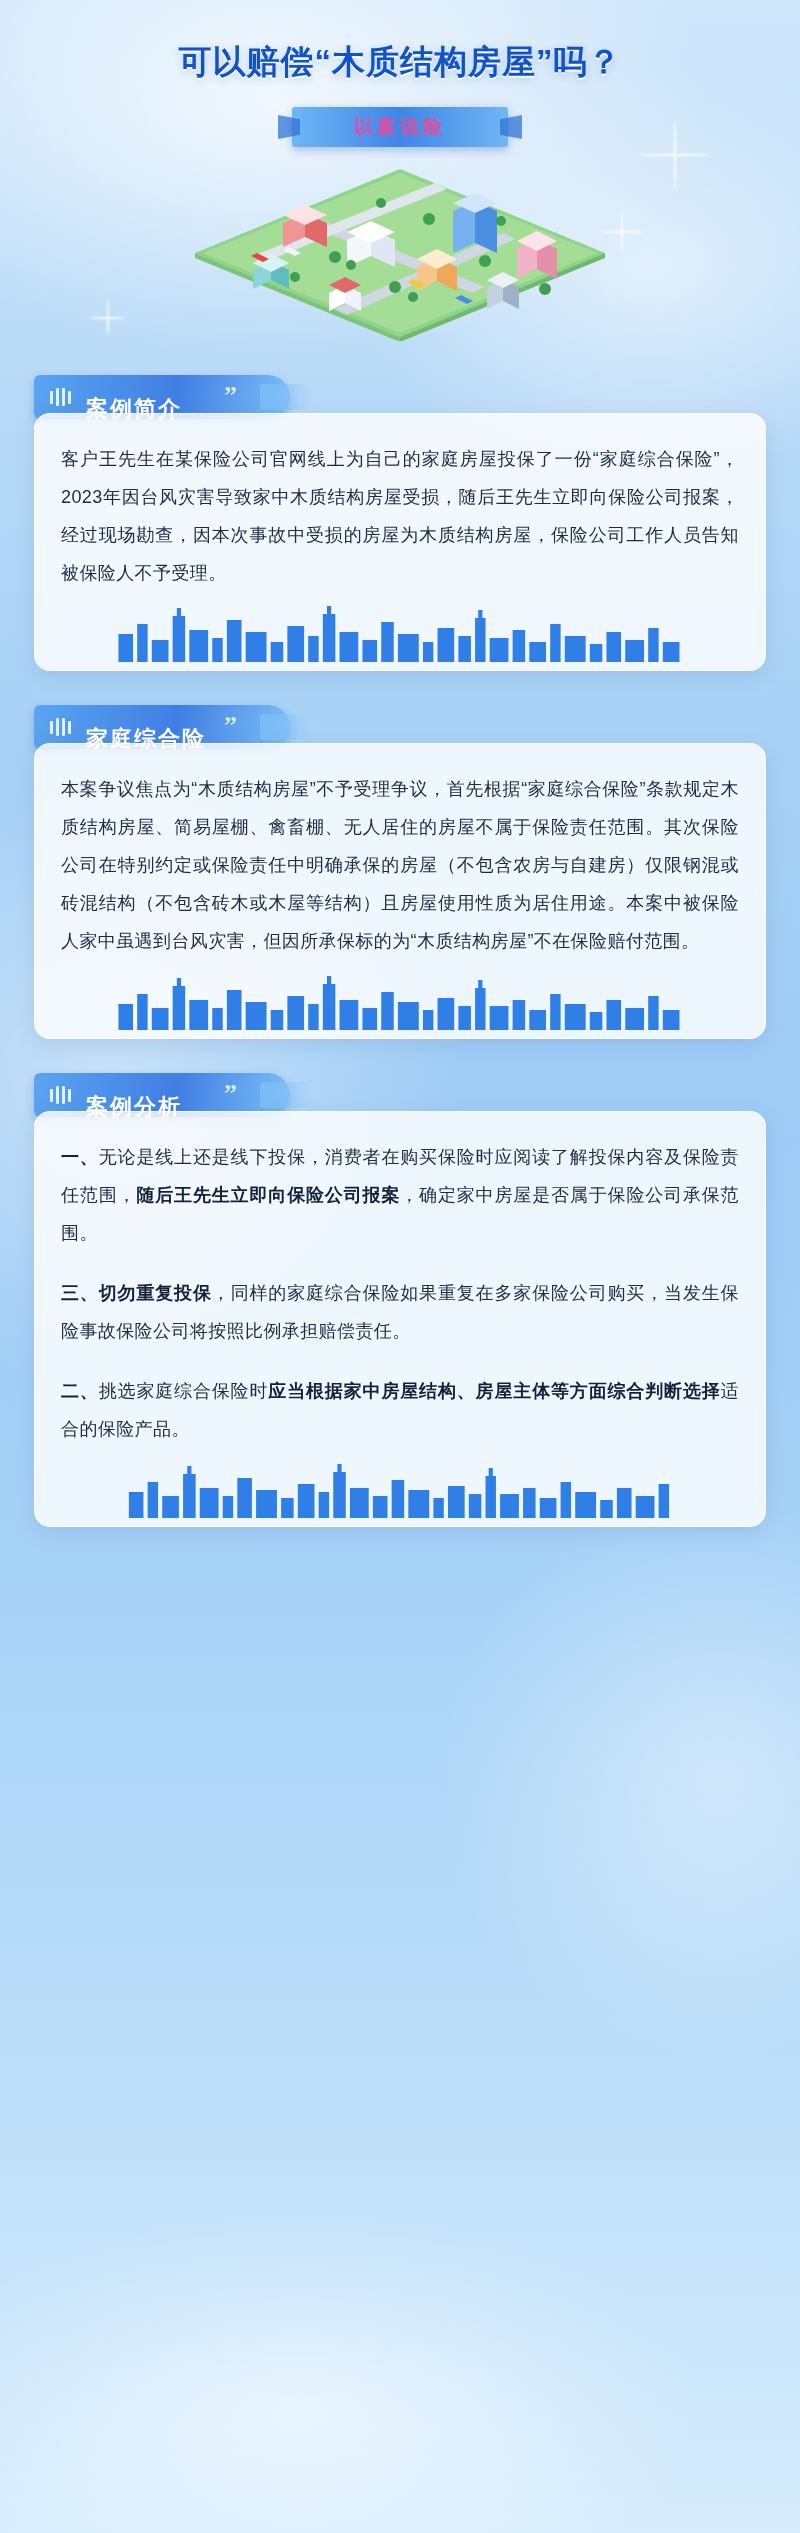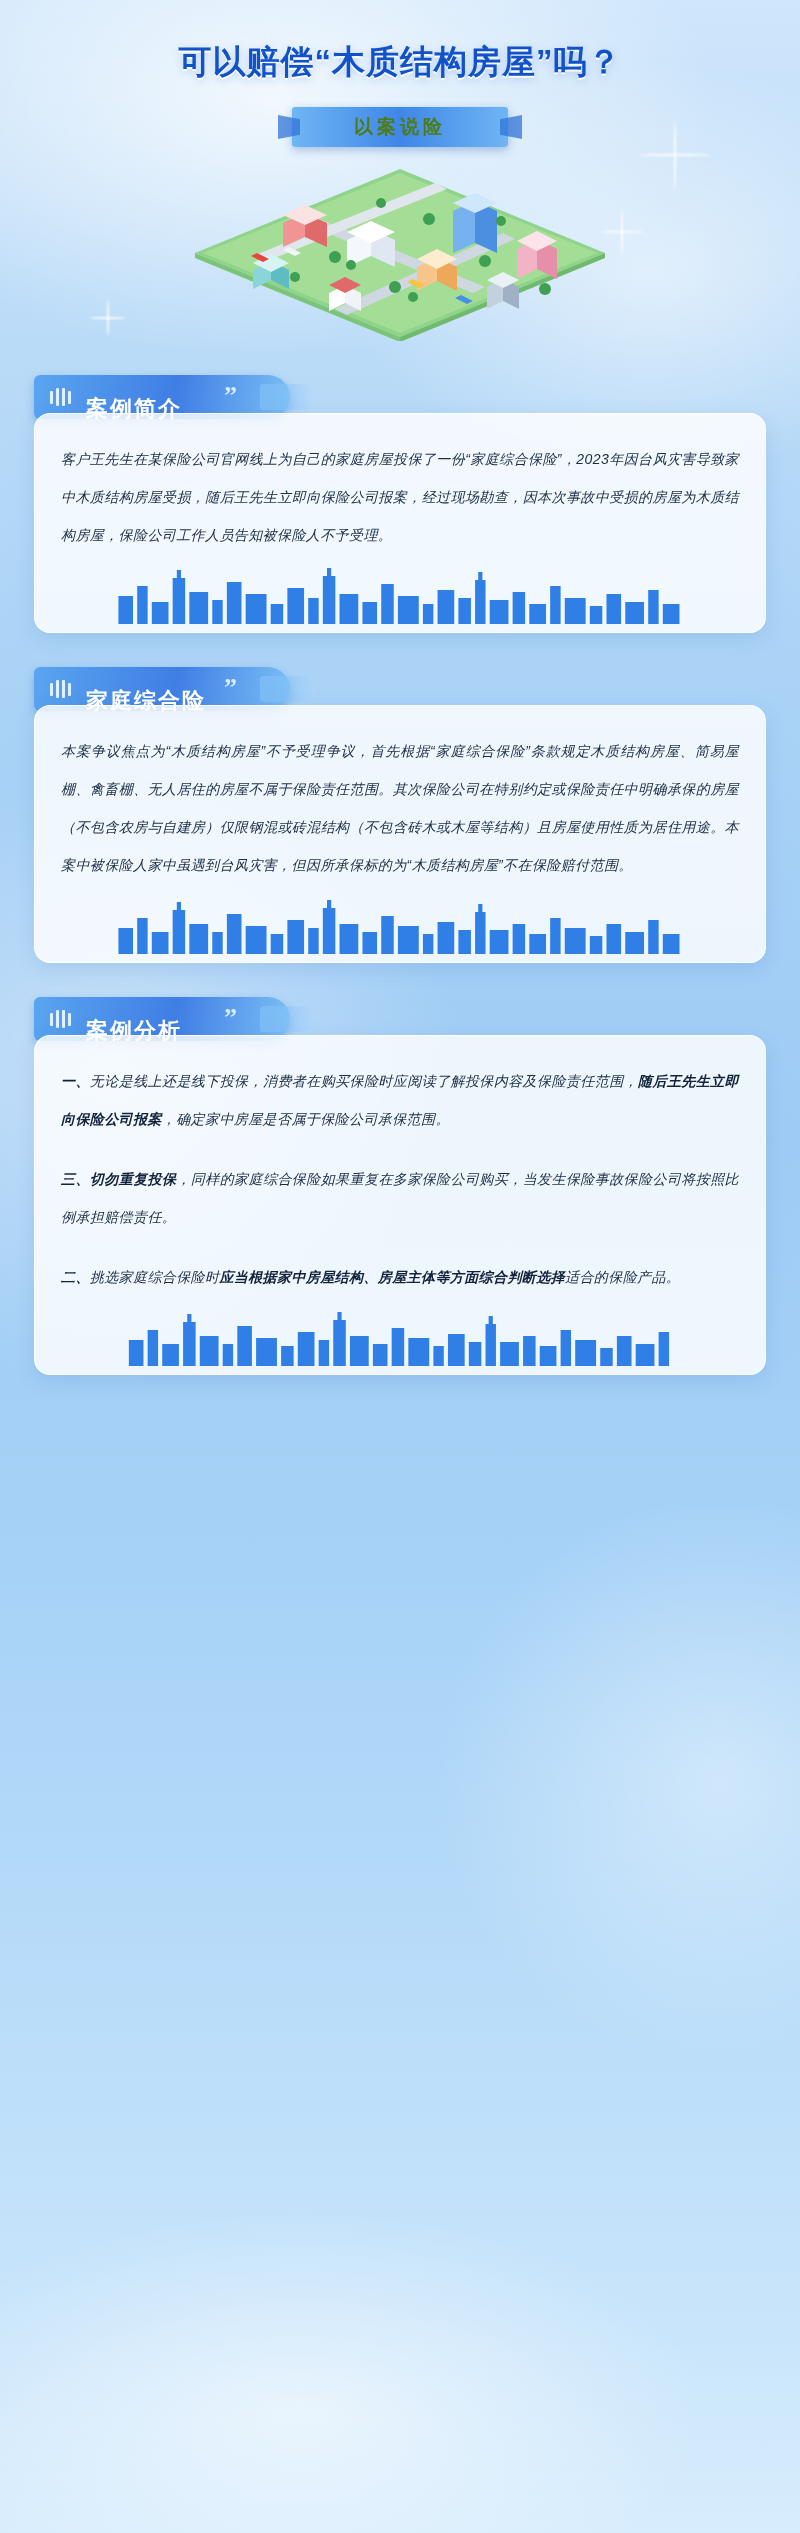--- a/index.html
+++ b/index.html
@@ -64,21 +64,21 @@
   }
   .subtitle-wrap .ribbon::before,
   .subtitle-wrap .ribbon::after {
     content: ""; position: absolute; top: 8px; width: 22px; height: 24px;
     background: #2f74d8; opacity: .75;
   }
   .subtitle-wrap .ribbon::before { left: -14px; clip-path: polygon(0 0, 100% 18%, 100% 82%, 0 100%); }
   .subtitle-wrap .ribbon::after  { right: -14px; clip-path: polygon(100% 0, 0 18%, 0 82%, 100% 100%); }
   .subtitle-text {
     position: relative; z-index: 2; line-height: 40px;
-    font-size: 19px; font-weight: bold; color: #4d7c0f; letter-spacing: 4px;
+    font-size: 19px; font-weight: bold; color: #ec4899; letter-spacing: 4px;
   }
 
   
   .city-illustration { margin: 14px auto 0; width: 430px; height: 180px; position: relative; }
   .city-illustration svg { display: block; width: 100%; height: 100%; }
 
   
   .section { margin: 34px 34px 0; position: relative; }
 
   .sec-head { position: relative; height: 44px; width: 300px; }
@@ -113,26 +113,25 @@
     margin-top: -6px;
     background: rgba(255,255,255,.82);
     border: 1px solid rgba(255,255,255,.95);
     border-radius: 16px;
     box-shadow: 0 6px 20px rgba(56,112,186,.16);
     padding: 26px 26px 8px;
     position: relative;
     overflow: hidden;
   }
   .card p {
-    font-size: 14px;
+    font-size: 18px;
     line-height: 38px;
     color: #1b2c44;
     text-align: justify;
     letter-spacing: .4px;
-    font-style: italic;
   }
   .card p + p { margin-top: 22px; }
   .card b { font-weight: bold; color: #11223a; }
 
   .skyline { margin: 14px -26px 0; height: 56px; }
   .skyline svg { display: block; width: 100%; height: 100%; }
 </style>
 </head>
 <body>
 

